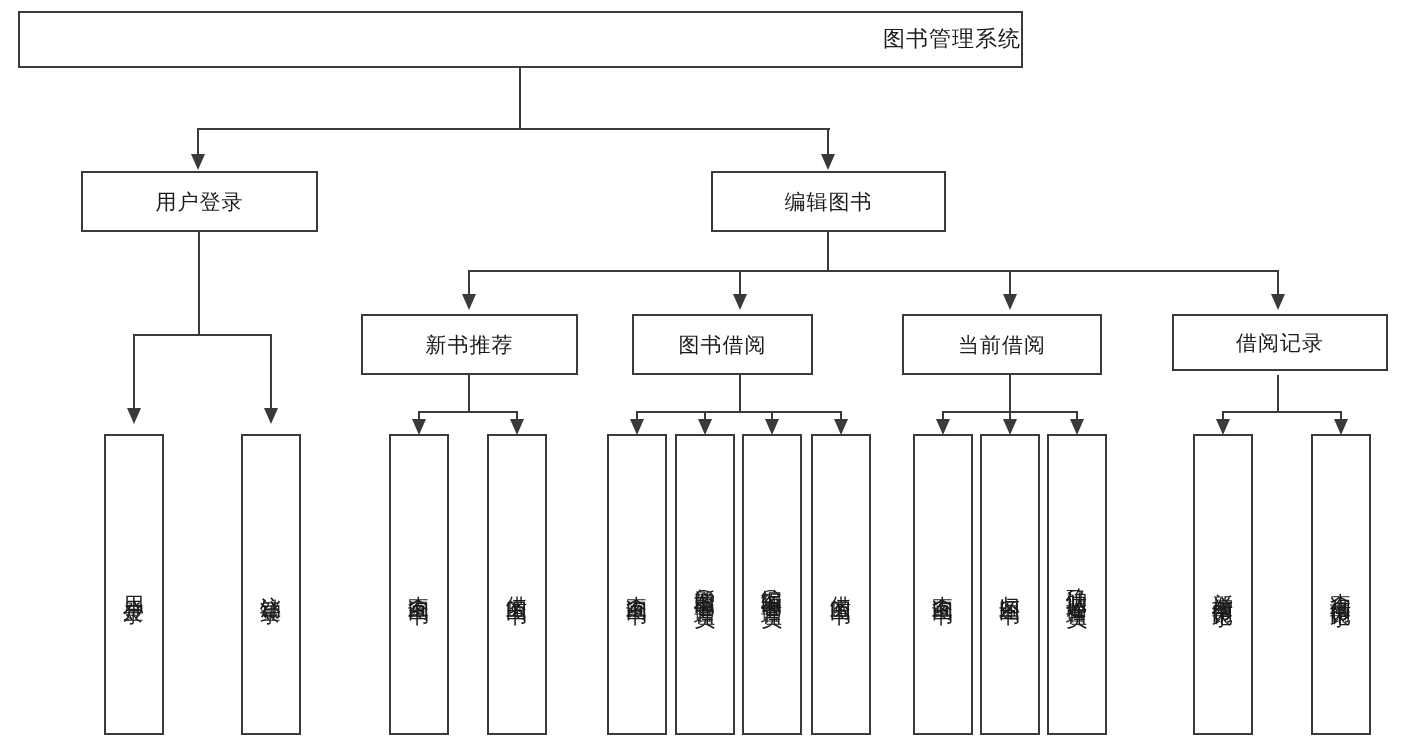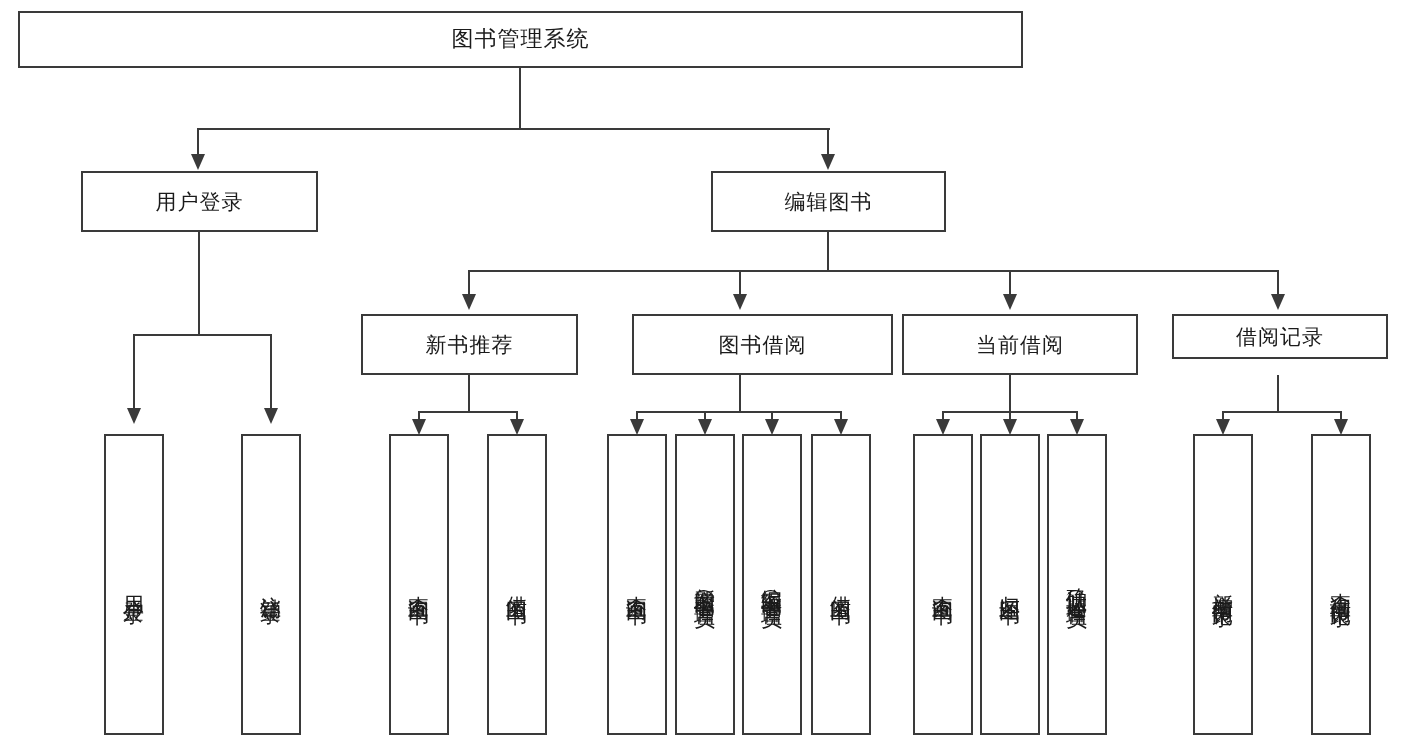--- a/index.html
+++ b/index.html
@@ -129,41 +129,41 @@
   <div class="ln vv" style="left:1076px;top:411px;height:10px;"></div>
   <div class="arw" style="left:1070px;top:419px;"></div>
 
   <div class="ln vv" style="left:1277px;top:375px;height:37px;"></div>
   <div class="ln hh" style="left:1222px;top:411px;width:120px;"></div>
   <div class="ln vv" style="left:1222px;top:411px;height:10px;"></div>
   <div class="arw" style="left:1216px;top:419px;"></div>
   <div class="ln vv" style="left:1340px;top:411px;height:10px;"></div>
   <div class="arw" style="left:1334px;top:419px;"></div>
 
-  <div class="node h root" style="left:18px;top:11px;width:1005px;height:57px;">
+  <div class="node h root" style="left:18px;top:11px;width:1005px;height:57px;justify-content:flex-end;">
     <span class="lbl">图书管理系统</span>
   </div>
 
   <div class="node h" style="left:81px;top:171px;width:237px;height:61px;">
     <span class="lbl">用户登录</span>
   </div>
   <div class="node h" style="left:711px;top:171px;width:235px;height:61px;">
     <span class="lbl">编辑图书</span>
   </div>
 
   <div class="node h" style="left:361px;top:314px;width:217px;height:61px;align-items:center;">
     <span class="lbl">新书推荐</span>
   </div>
-  <div class="node h" style="left:632px;top:314px;width:261px;height:61px;">
+  <div class="node h" style="left:632px;top:314px;width:181px;height:61px;">
     <span class="lbl">图书借阅</span>
   </div>
-  <div class="node h" style="left:902px;top:314px;width:236px;height:61px;">
+  <div class="node h" style="left:902px;top:314px;width:200px;height:61px;">
     <span class="lbl">当前借阅</span>
   </div>
-  <div class="node h" style="left:1172px;top:314px;width:216px;height:45px;">
+  <div class="node h" style="left:1172px;top:314px;width:216px;height:57px;">
     <span class="lbl">借阅记录</span>
   </div>
 
   <div class="node v" style="left:104px;top:434px;width:60px;height:301px;">
     <span class="lbl">用户登录</span>
   </div>
   <div class="node v" style="left:241px;top:434px;width:60px;height:301px;">
     <span class="lbl">注销登录</span>
   </div>
 

